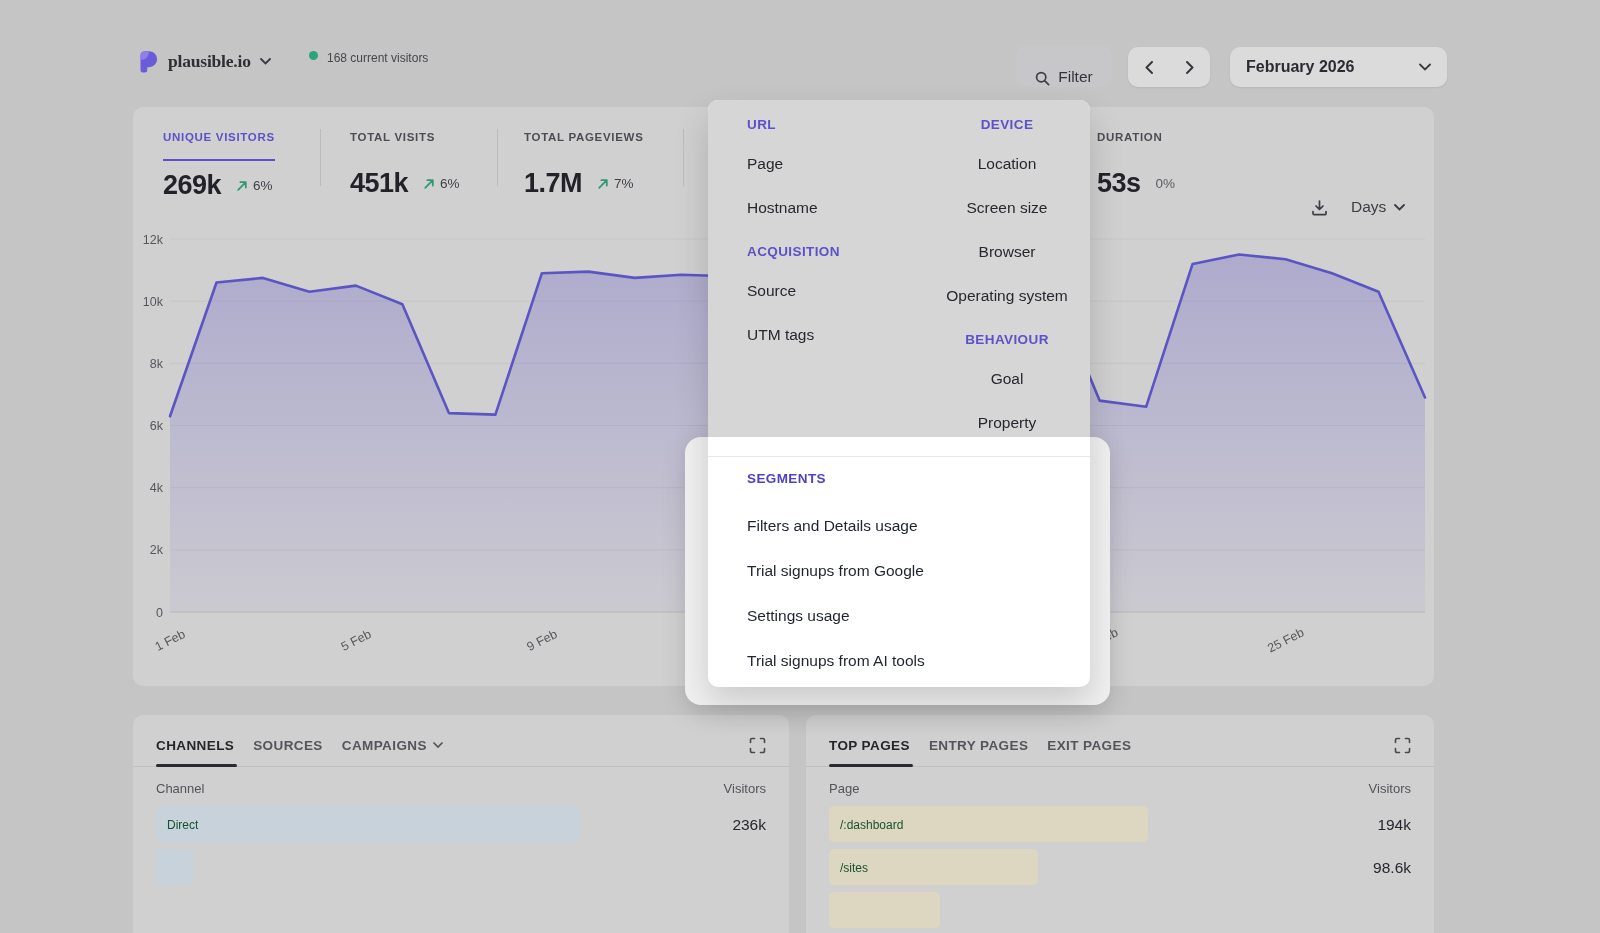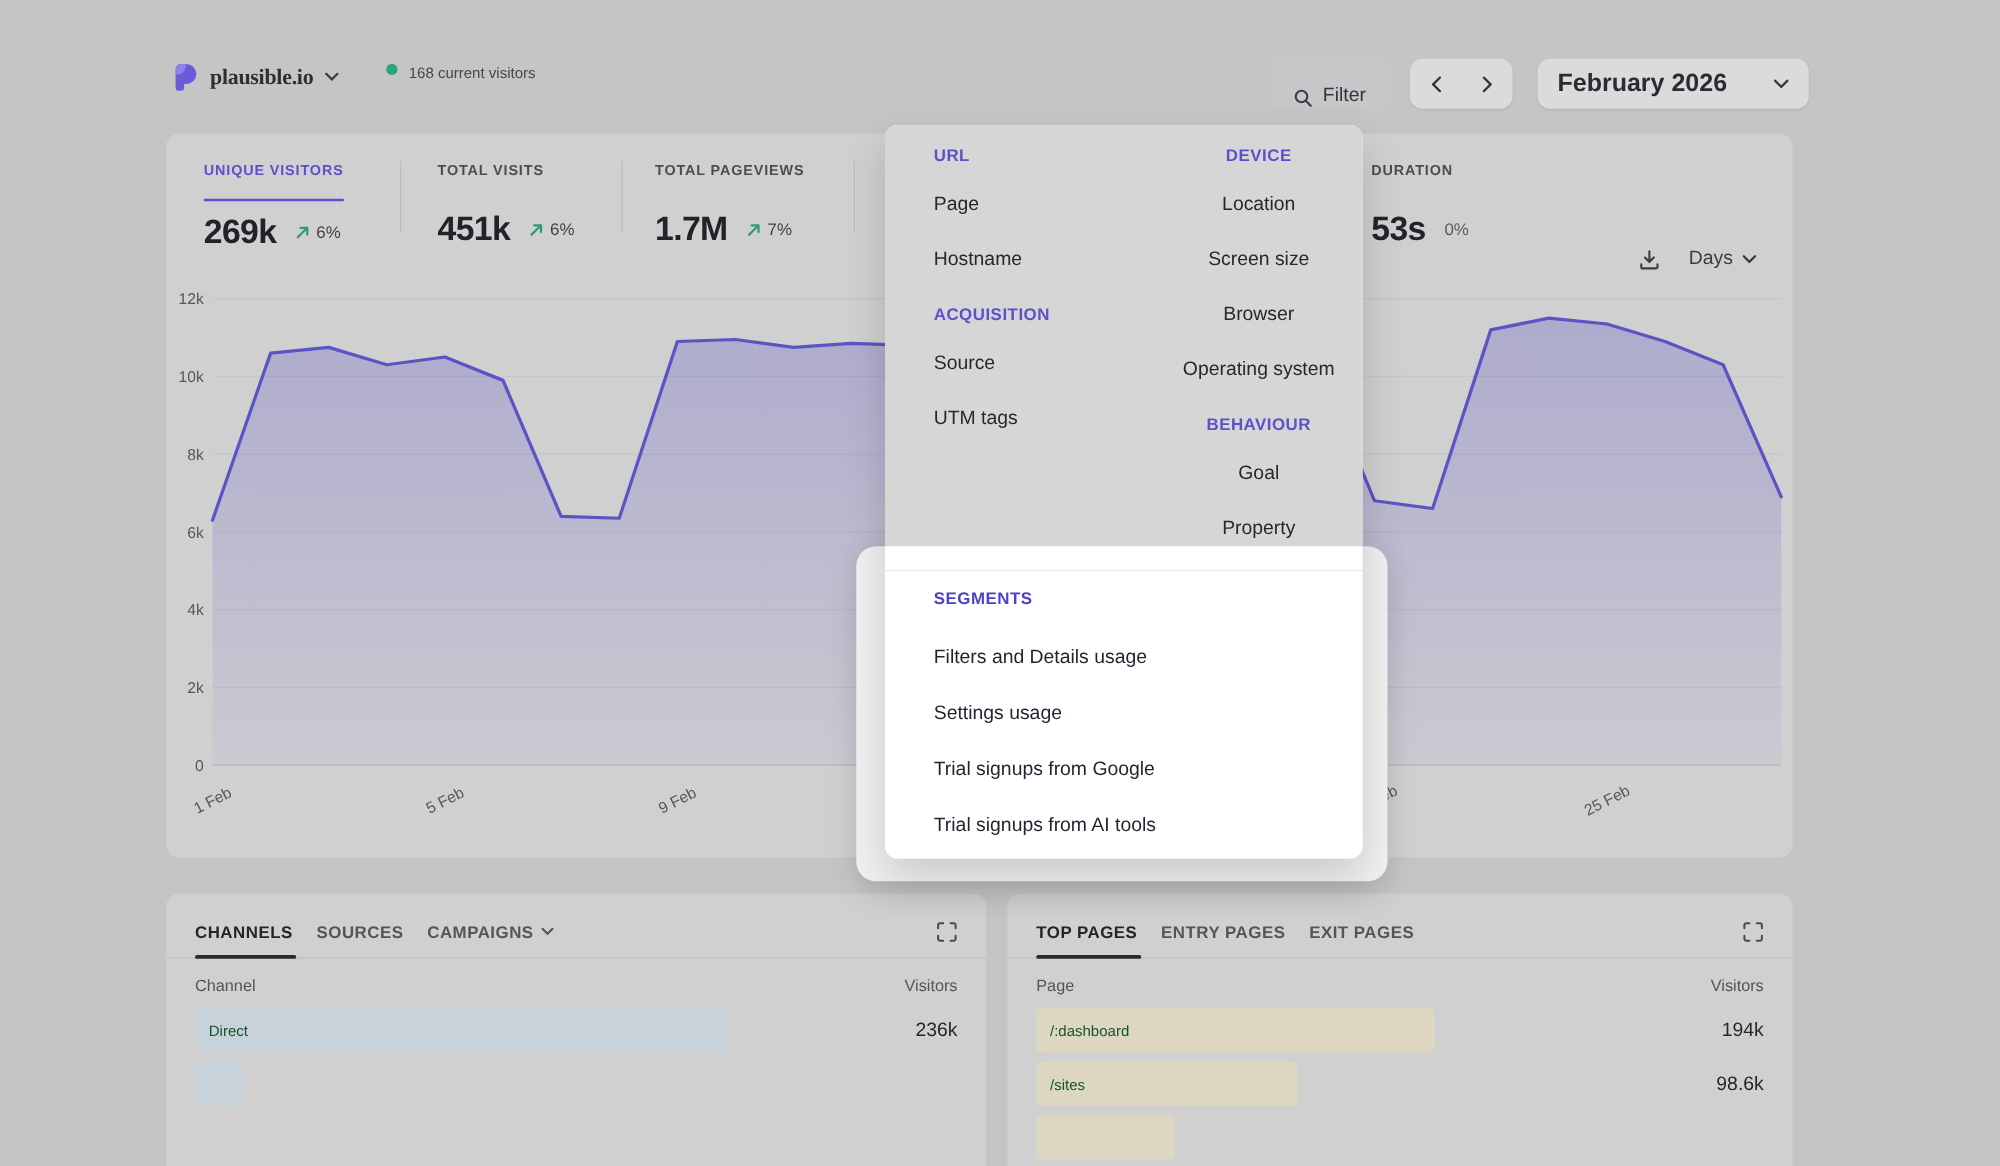--- a/index.html
+++ b/index.html
@@ -7,21 +7,21 @@
   .page{position:relative;width:1600px;height:933px;background:var(--page-bg,#c6c5c6);overflow:hidden;}
 
   
   .site-picker{position:absolute;left:139px;top:50px;display:flex;align-items:center;gap:9px;cursor:pointer;font-family:Liberation Serif, serif;}
   .site-name{font-size:17.5px;font-weight:bold;color:#2e2e35;letter-spacing:-0.2px;}
   .live{position:absolute;left:309px;top:51px;display:flex;gap:9px;font-size:12px;color:#45454c;}
   .live-dot{width:9px;height:9px;border-radius:50%;background:var(--green-dot,#2ba47b);}
   .filter-btn{position:absolute;left:1016px;top:46px;width:96px;height:41px;background:#c7c6c8;border:none;border-radius:8px;display:flex;align-items:flex-end;justify-content:center;gap:8px;font-family:inherit;font-size:15.5px;color:#33333b;cursor:pointer;}
   .nav-box{position:absolute;left:1128px;top:47px;width:82px;height:40px;background:#dcdbdc;border-radius:10px;display:flex;box-shadow:0 1px 2px rgba(0,0,0,0.08);}
   .nav-btn{flex:1;display:flex;align-items:center;justify-content:center;background:none;border:none;cursor:pointer;padding:0;}
-  .date-box{position:absolute;left:1230px;top:47px;width:217px;height:40px;background:#dcdbdc;border:none;border-radius:10px;display:flex;align-items:center;justify-content:space-between;padding:0 16px;font-family:inherit;font-size:20px;font-weight:bold;color:#2b2b33;box-shadow:0 1px 2px rgba(0,0,0,0.08);cursor:pointer;}
+  .date-box{position:absolute;left:1230px;top:47px;width:217px;height:40px;background:#dcdbdc;border:none;border-radius:10px;display:flex;align-items:center;justify-content:space-between;padding:0 16px;font-family:inherit;font-size:16px;font-weight:bold;color:#2b2b33;box-shadow:0 1px 2px rgba(0,0,0,0.08);cursor:pointer;}
 
   
   .main-card{position:absolute;left:133px;top:107px;width:1301px;height:579px;background:var(--card-bg,#d1d0d1);border-radius:10px;z-index:1;}
   .stat{position:absolute;top:20px;}
   .stat-label{display:inline-block;font-size:11.5px;font-weight:bold;letter-spacing:0.7px;color:#4c4c53;padding-bottom:16px;cursor:pointer;}
   .stat.active .stat-label{color:var(--accent-purple-dim,#5b51c9);border-bottom:2px solid var(--accent-purple-dim,#5b51c9);}
   .stat-value-row{margin-top:9px;display:flex;align-items:center;gap:15px;}
   .stat-value{font-size:27px;font-weight:bold;color:#222228;letter-spacing:-0.5px;}
   .stat-change{display:flex;align-items:center;gap:5px;font-size:13.5px;color:#3f3f47;}
   .stat-change.flat{color:#5a5a61;}
@@ -224,22 +224,22 @@
         <div class="fp-item">Operating system</div>
         <div class="fp-header after">BEHAVIOUR</div>
         <div class="fp-item">Goal</div>
         <div class="fp-item">Property</div>
       </div>
     <div class="fp-segments">
       <div class="fp-seg-divider"></div>
       <div class="fp-seg-header">SEGMENTS</div>
       <div id="fp-seg-items">
           <div class="fp-seg-item">Filters and Details usage</div>
+          <div class="fp-seg-item">Trial signups from Google</div>
           <div class="fp-seg-item">Settings usage</div>
-          <div class="fp-seg-item">Trial signups from Google</div>
           <div class="fp-seg-item">Trial signups from AI tools</div>
         </div>
     </div>
   </div>
 
   <section class="panel panel-left" id="panel-left">
       <div class="tabs">
         <div class="tab active">
           <span>CHANNELS</span>
         </div>

